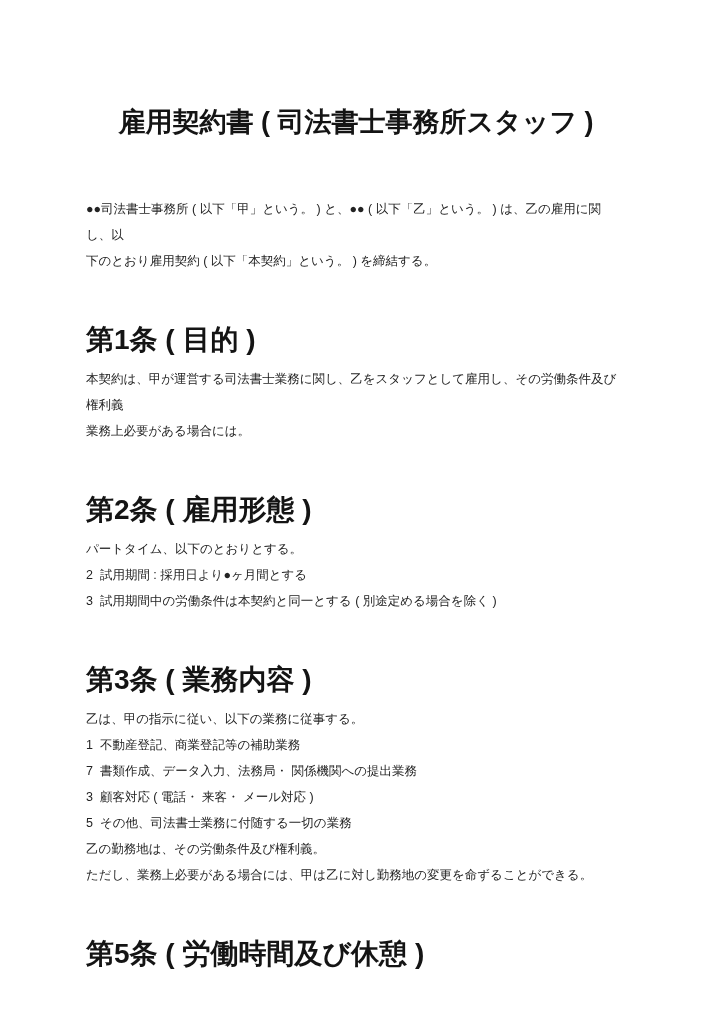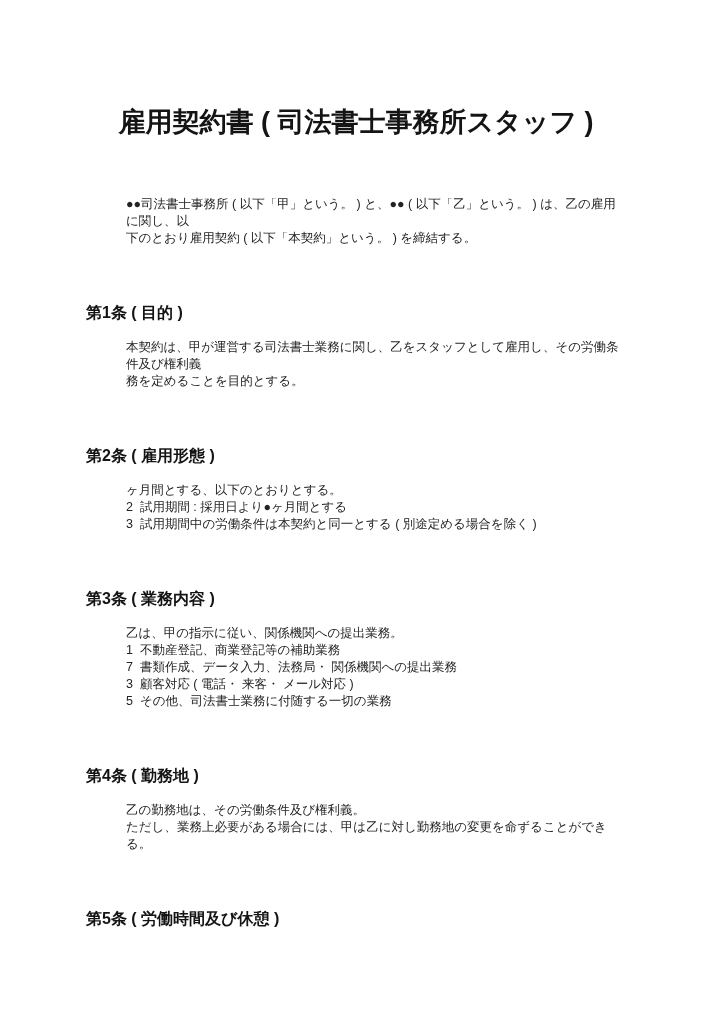--- a/index.html
+++ b/index.html
@@ -22,72 +22,70 @@
     font-size: 27px;
     line-height: 37px;
     font-weight: bold;
     text-align: center;
     margin: 0 0 55px 0;
     white-space: pre-wrap;
     color: #141414;
   }
   .intro { margin: 0; }
   .article-heading {
-    font-size: 16px;
+    font-size: 28px;
     line-height: 27px;
     font-weight: bold;
     margin: 52px 0 13px 0;
     white-space: pre-wrap;
     color: #141414;
   }
   .body-line {
     font-size: 12.5px;
-    line-height: 17px;
+    line-height: 26px;
     white-space: pre-wrap;
     color: #232323;
-    margin-left: 40px;
   }
   section { margin: 0; }
 </style>
 </head>
 <body>
 
 <div class="page">
 
   <h1 class="doc-title">雇用契約書 ( 司法書士事務所スタッフ )</h1>
 
   <div class="intro">
     <div class="body-line">●●司法書士事務所 ( 以下「甲」という。 ) と、●● ( 以下「乙」という。 ) は、乙の雇用に関し、以</div>
     <div class="body-line">下のとおり雇用契約 ( 以下「本契約」という。 ) を締結する。</div>
   </div>
 
   <section>
     <h2 class="article-heading">第1条 ( 目的 )</h2>
     <div class="body-line">本契約は、甲が運営する司法書士業務に関し、乙をスタッフとして雇用し、その労働条件及び権利義</div>
-    <div class="body-line">務を定めることを目的とする。</div>
+    <div class="body-line">業務上必要がある場合には。</div>
   </section>
 
   <section>
     <h2 class="article-heading">第2条 ( 雇用形態 )</h2>
-    <div class="body-line">ヶ月間とする、以下のとおりとする。</div>
+    <div class="body-line">パートタイム、以下のとおりとする。</div>
     <div class="body-line">2  試用期間 : 採用日より●ヶ月間とする</div>
     <div class="body-line">3  試用期間中の労働条件は本契約と同一とする ( 別途定める場合を除く )</div>
   </section>
 
   <section>
     <h2 class="article-heading">第3条 ( 業務内容 )</h2>
-    <div class="body-line">乙は、甲の指示に従い、関係機関への提出業務。</div>
+    <div class="body-line">乙は、甲の指示に従い、以下の業務に従事する。</div>
     <div class="body-line">1  不動産登記、商業登記等の補助業務</div>
     <div class="body-line">7  書類作成、データ入力、法務局・ 関係機関への提出業務</div>
     <div class="body-line">3  顧客対応 ( 電話・ 来客・ メール対応 )</div>
     <div class="body-line">5  その他、司法書士業務に付随する一切の業務</div>
   </section>
 
   <section>
-    <h2 class="article-heading">第4条 ( 勤務地 )</h2>
     <div class="body-line">乙の勤務地は、その労働条件及び権利義。</div>
     <div class="body-line">ただし、業務上必要がある場合には、甲は乙に対し勤務地の変更を命ずることができる。</div>
   </section>
 
   <section>
     <h2 class="article-heading">第5条 ( 労働時間及び休憩 )</h2>
   </section>
 
 </div>
 

